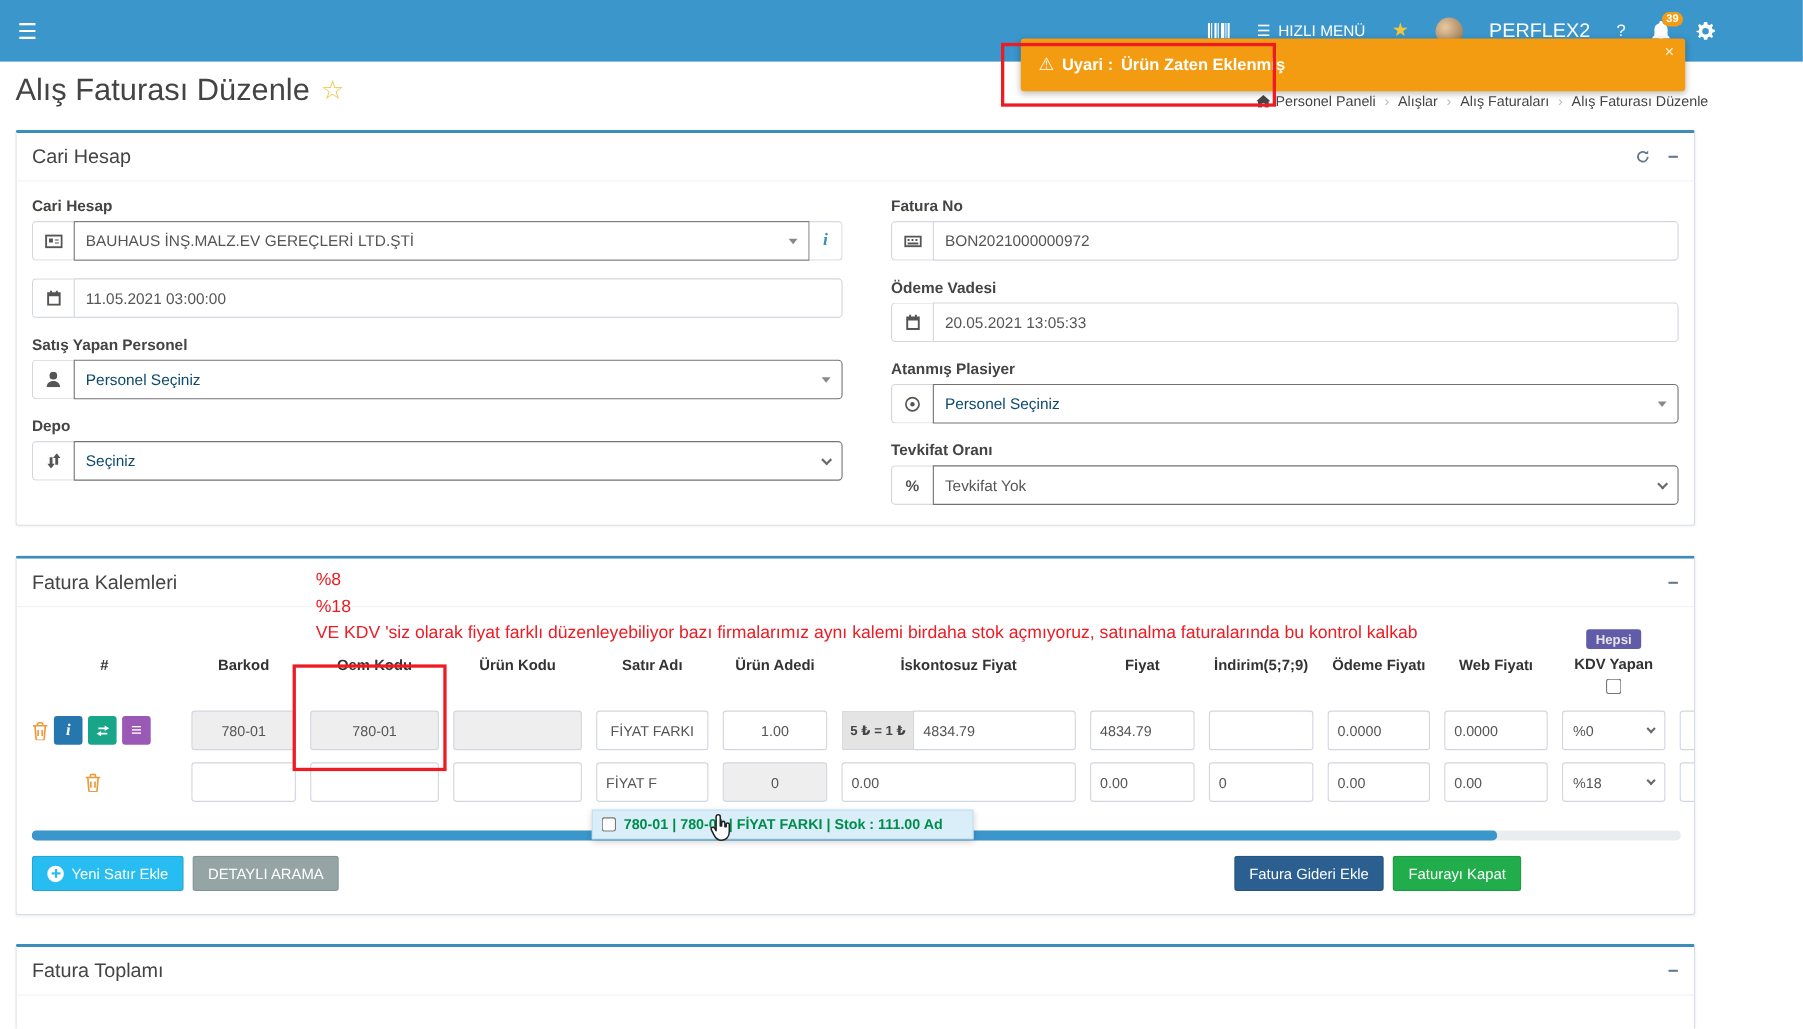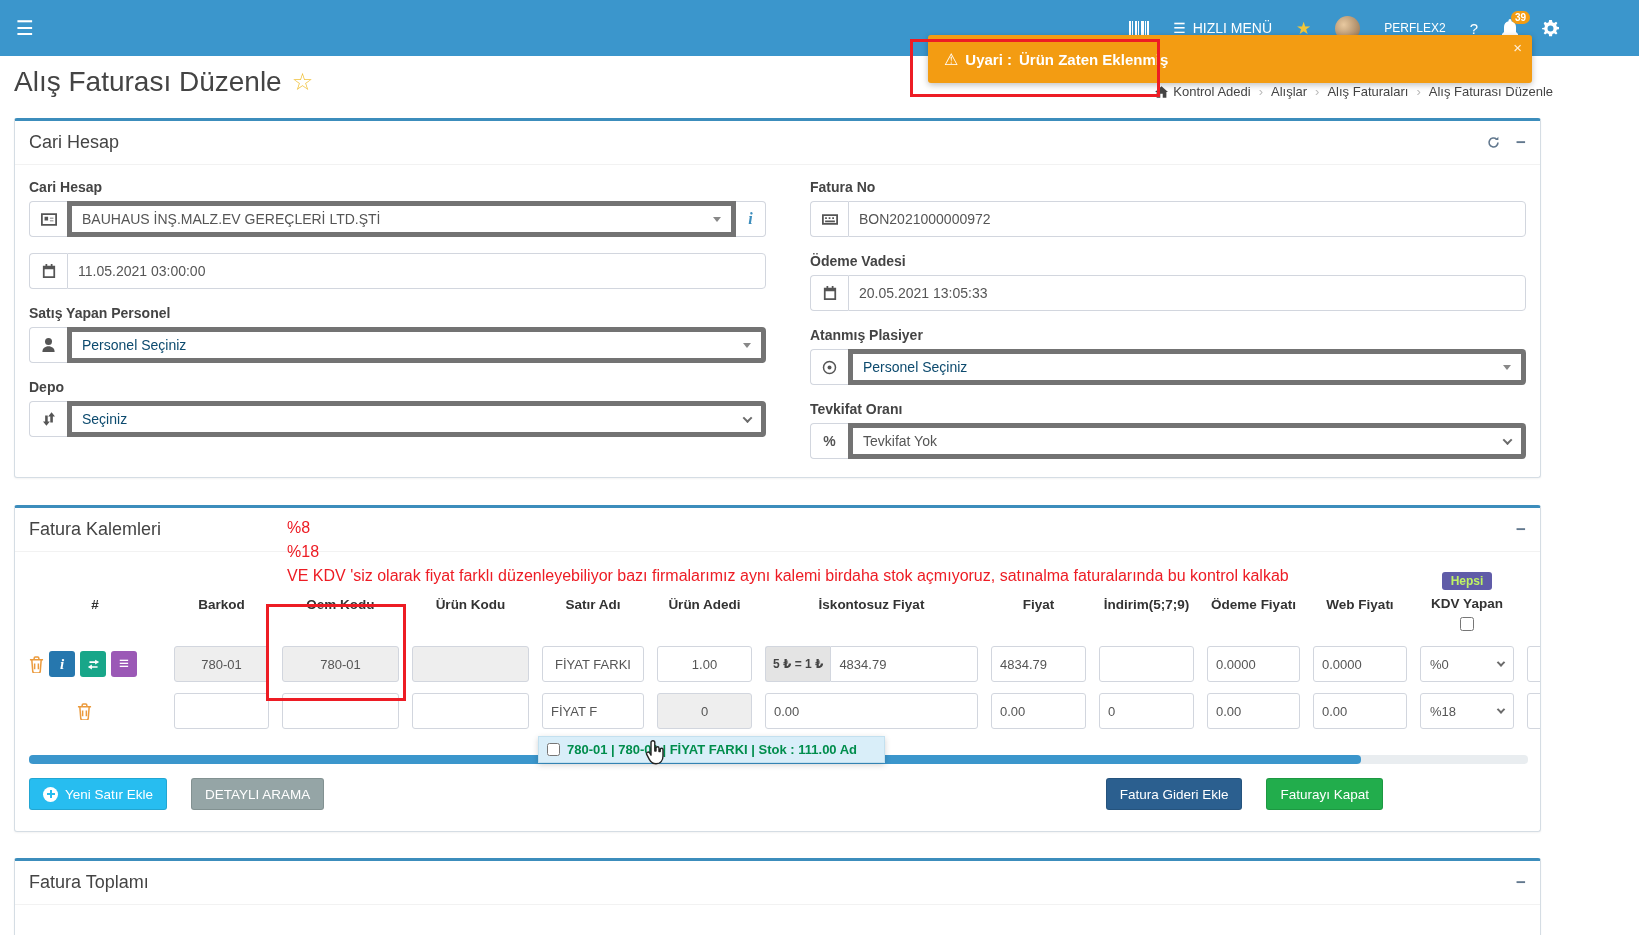--- a/index.html
+++ b/index.html
@@ -6,21 +6,21 @@
 html,body{width:1639px;height:935px;overflow:hidden;background:#fff;
   font-family:"Liberation Sans","DejaVu Sans",sans-serif;color:#444;position:relative}
 
 
 .navbar{position:absolute;top:0;left:0;width:1639px;height:56px;background:#3b96cc;z-index:5;display:flex;align-items:center}
 .nav-burger{color:#fff;font-size:20px;margin-left:16px;cursor:pointer}
 .nav-right{position:absolute;right:80px;top:0;height:56px;display:flex;align-items:center;gap:24px;color:#fff}
 .hizli{display:flex;align-items:center;gap:7px;font-size:14px;cursor:pointer;white-space:nowrap}
 .nav-star{color:#f2c638;font-size:17px;cursor:pointer}
 .avatar{width:25px;height:25px;border-radius:50%;background:radial-gradient(circle at 35% 35%,#e8c9a0,#8d6b4a);cursor:pointer}
-.nav-user{font-size:12px;cursor:pointer}
+.nav-user{font-size:18px;cursor:pointer}
 .nav-q{font-size:15px;cursor:pointer}
 .bell{position:relative;display:flex;cursor:pointer}
 .bell-badge{position:absolute;top:-8px;right:-12px;background:#f39c12;color:#fff;font-size:10px;font-weight:bold;padding:1px 4px;border-radius:8px}
 .gear{cursor:pointer;display:flex}
 
 
 .page-title{position:absolute;left:14px;top:66px;font-size:28px;color:#444;display:flex;align-items:center;gap:10px;z-index:1}
 .fav-star{color:#f0c23e;font-size:24px;cursor:pointer}
 .breadcrumb{position:absolute;right:86px;top:84px;font-size:13px;color:#444;display:flex;align-items:center;gap:8px;z-index:2;white-space:nowrap}
 .bc-sep{color:#bbb}
@@ -44,33 +44,33 @@
 .minus{font-size:17px;font-weight:bold;line-height:1}
 
 
 .form-grid{display:grid;grid-template-columns:737px 1fr;column-gap:44px;padding:14px 14px 0}
 .fgroup{margin-bottom:16px}
 .fgroup label{display:block;font-size:14px;font-weight:bold;color:#444;margin-bottom:6px}
 .igroup{display:flex;height:36px}
 .addon{width:38px;border:1px solid #d2d6de;border-right:0;border-radius:4px 0 0 4px;display:flex;align-items:center;justify-content:center;background:#fff;color:#555;flex:none}
 .addon.pct{font-size:14px;font-weight:bold}
 .fi{flex:1;height:36px;border:1px solid #d2d6de;border-radius:0 4px 4px 0;padding:0 10px;font-size:14px;color:#555;font-family:inherit;outline:none;min-width:0;background:#fff}
-.fake-select{flex:1;border:5px solid #737373;display:flex;align-items:center;padding:12px 10px;font-size:14px;color:#555;background:#fff;border-radius:0 4px 4px 0;cursor:pointer;min-width:0}
+.fake-select{flex:1;border:1px solid #737373;display:flex;align-items:center;padding:12px 10px;font-size:14px;color:#555;background:#fff;border-radius:0 4px 4px 0;cursor:pointer;min-width:0}
 .fake-select.mid{border-radius:0}
 .sel-text{overflow:hidden;white-space:nowrap;text-overflow:ellipsis}
 .placeholder{color:#0c4a6e}
 .caret{margin-left:auto;width:0;height:0;border-left:4px solid transparent;border-right:4px solid transparent;border-top:5px solid #888;flex:none}
 .chev{margin-left:auto;width:7px;height:7px;border-right:2px solid #6b6b6b;border-bottom:2px solid #6b6b6b;transform:rotate(45deg) translate(-1px,-1px);flex:none}
 .igbtn{width:30px;border:1px solid #d2d6de;border-left:0;display:flex;align-items:center;justify-content:center;border-radius:0 4px 4px 0;color:#3c8dbc;font-weight:bold;font-family:"Liberation Serif",serif;font-style:italic;font-size:16px;background:#fff;cursor:pointer;flex:none}
 
 
 .ktable{display:grid;grid-template-columns:132px 95px 117px 117px 102px 95px 213px 95px 95px 93px 94px 94px 80px;column-gap:13px;margin-left:14px}
 .khead .th{display:flex;flex-direction:column;justify-content:flex-end;align-items:center;font-size:13.5px;font-weight:bold;color:#333;min-height:84px;padding-bottom:24px;text-align:center}
 .th.kdvth{padding-bottom:5px;gap:6px}
-.badge-hepsi{background:#605ca8;color:#bef264;font-size:12px;font-weight:bold;padding:2px 9px;border-radius:3px;cursor:pointer}
+.badge-hepsi{background:#605ca8;color:#e5e5e5;font-size:12px;font-weight:bold;padding:2px 9px;border-radius:3px;cursor:pointer}
 .kdv-cb{width:14px;height:14px;cursor:pointer}
 .krow{margin-top:10px;align-items:center}
 .krow2{margin-top:11px}
 .ti{width:100%;height:36px;border:1px solid #d2d6de;border-radius:3px;font-size:13px;color:#555;padding:0 8px;font-family:inherit;outline:none;text-align:center;min-width:0;background:#fff}
 .ti.num{text-align:left}
 .ti.dis{background:#eee}
 .exgroup{display:flex;height:36px}
 .exaddon{background:#e4e4e4;border:1px solid #d2d6de;border-right:0;border-radius:3px 0 0 3px;display:flex;align-items:center;justify-content:center;font-size:12px;font-weight:bold;color:#444;padding:0 7px;white-space:nowrap;flex:none}
 .exgroup .ti{border-radius:0 3px 3px 0}
 .tsel{height:36px;border:1px solid #d2d6de;border-radius:3px;display:flex;align-items:center;padding:0 9px;font-size:13px;color:#555;background:#fff;cursor:pointer}
@@ -86,21 +86,21 @@
 
 .autoc{position:absolute;left:523px;top:228px;width:347px;z-index:12}
 .autoc-item{display:flex;align-items:center;gap:7px;background:#d9eef9;border:1px solid #c3e0ef;box-shadow:0 2px 6px rgba(0,0,0,.18);padding:5px 8px;font-size:13px;font-weight:bold;color:#008d4c;cursor:pointer;white-space:nowrap}
 .autoc-item input{width:13px;height:13px}
 
 
 .hscroll{position:absolute;left:14px;top:247px;width:1499px;height:9px;background:#e9edf0;border-radius:4px;cursor:pointer}
 .hthumb{width:1332px;height:9px;background:#3b96cc;border-radius:4px}
 
 
-.btnrow{position:absolute;left:14px;top:270px;width:1354px;display:flex;align-items:center;gap:24px}
+.btnrow{position:absolute;left:14px;top:270px;width:1354px;display:flex;align-items:center;gap:8px}
 .btn{height:32px;border-radius:3px;color:#fff;font-size:13.5px;display:inline-flex;align-items:center;gap:7px;padding:0 13px;cursor:pointer;border:1px solid rgba(0,0,0,.12);font-family:inherit;white-space:nowrap}
 .btn-info{background:#27bdf0}
 .btn-grey{background:#95a5a6}
 .btn-darkblue{background:#2b5f8f;margin-left:auto}
 .btn-green{background:#22ad4c}
 .plus-circ{width:15px;height:15px;border-radius:50%;background:#fff;position:relative;display:inline-block;flex:none}
 .plus-circ:before,.plus-circ:after{content:"";position:absolute;background:#27bdf0;left:50%;top:50%;transform:translate(-50%,-50%)}
 .plus-circ:before{width:8px;height:2px}
 .plus-circ:after{width:2px;height:8px}
 
@@ -148,21 +148,21 @@
 <div class="page-title">
   <span>Alış Faturası Düzenle</span>
   <span class="fav-star">☆</span>
 </div>
 
 <div class="breadcrumb">
   <span class="bc-link" style="display:flex;align-items:center;gap:5px">
     <svg viewBox="0 0 16 14" width="13" height="12" fill="#444">
         <path d="M8 0l8 7h-2v7h-4.5V9h-3v5H2V7H0z"></path>
       </svg>
-    <span>Kontrol Adedi</span>
+    <span>Personel Paneli</span>
   </span>
   <span class="bc-sep">›</span>
   <span class="bc-link">Alışlar</span>
   <span class="bc-sep">›</span>
   <span class="bc-link">Alış Faturaları</span>
   <span class="bc-sep">›</span>
   <span class="bc-link">Alış Faturası Düzenle</span>
 </div>
 
 <div class="toast">

